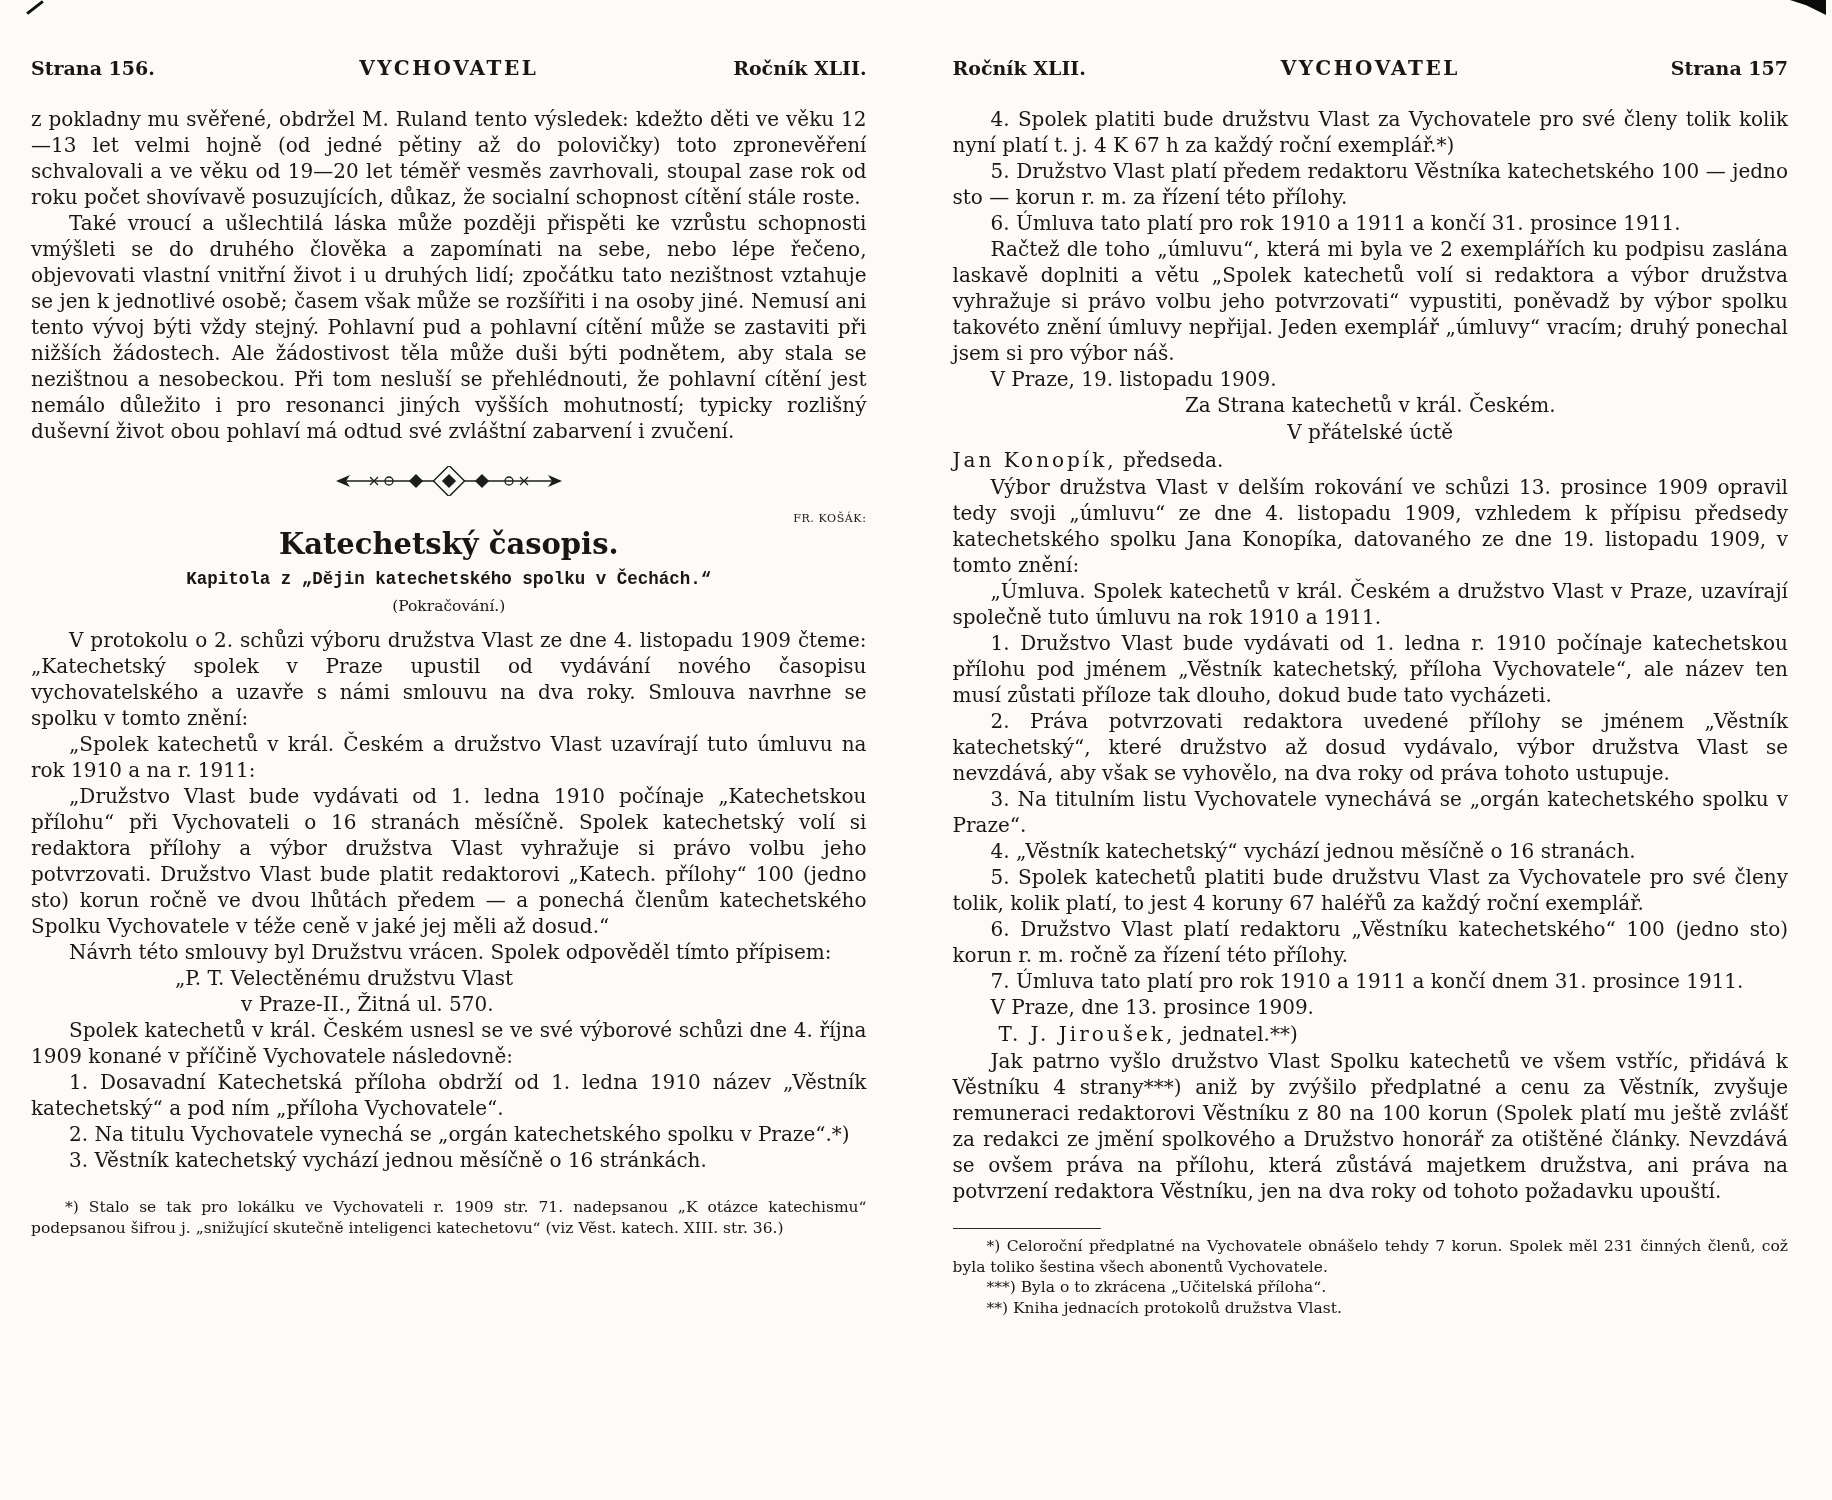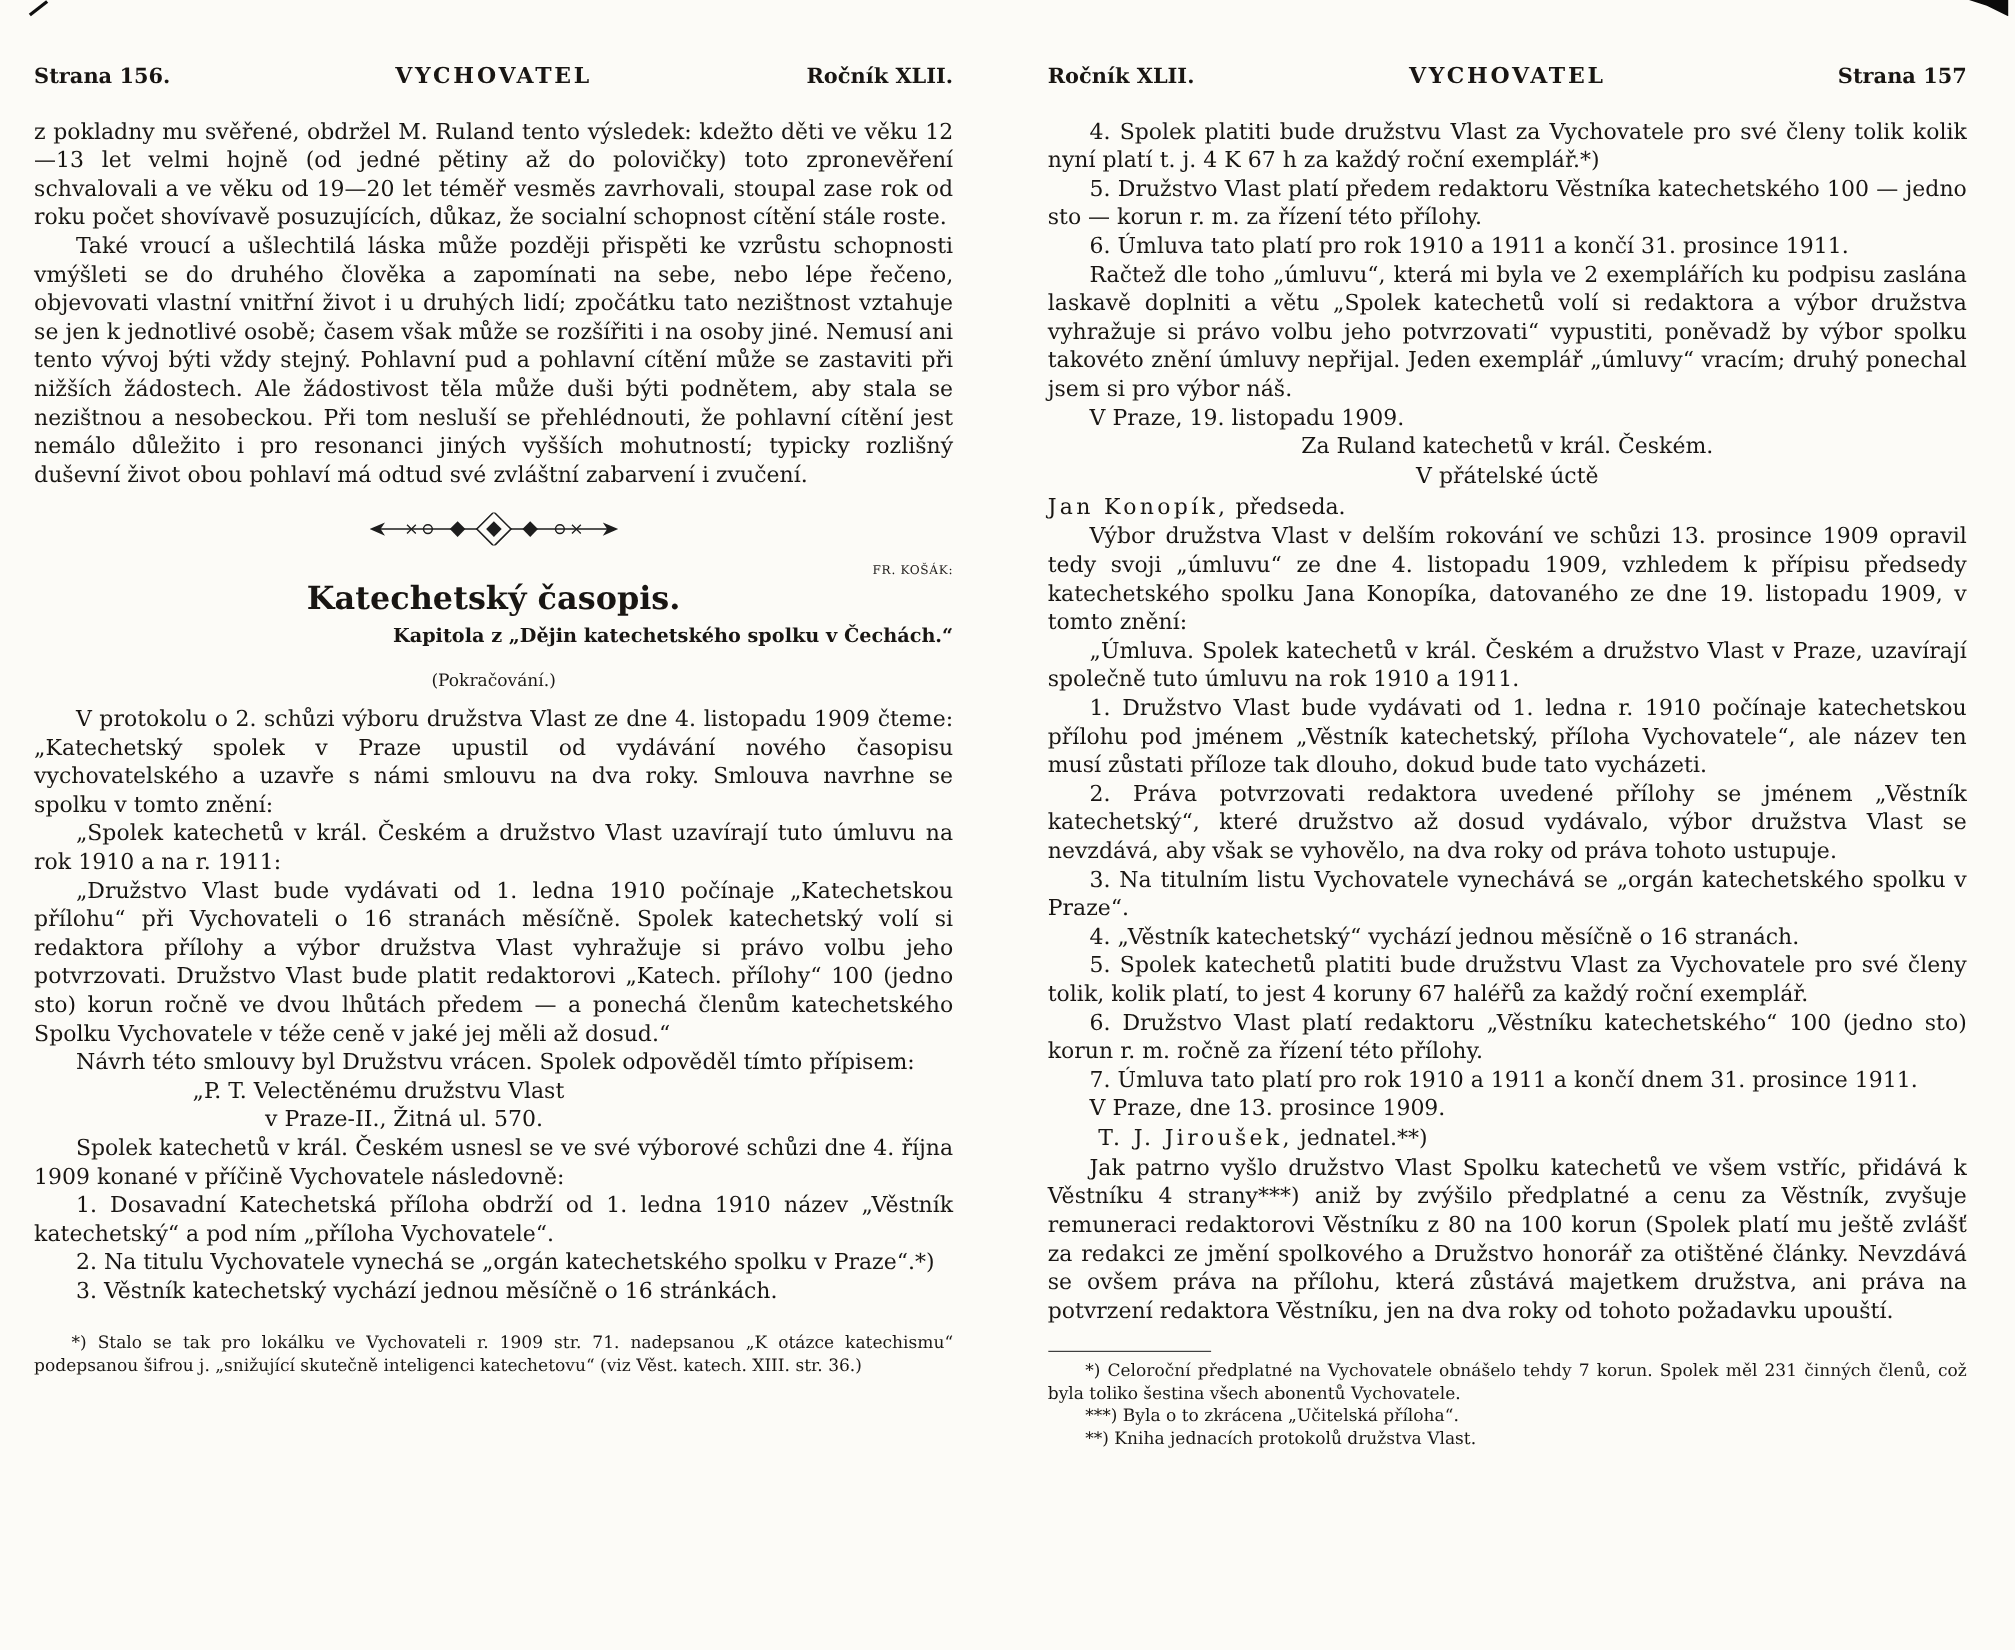--- a/index.html
+++ b/index.html
@@ -27,21 +27,21 @@
     text-indent:38px;margin:0;
   }
   p.no-indent{text-indent:0;}
   .mt-sm{margin-top:9px;}
   .mt-md{margin-top:14px;}
 
   .ornament-row{display:flex;justify-content:center;margin:22px 0 6px;}
 
   .author-line{font-size:11px;letter-spacing:.6px;margin-top:12px;text-align:right;}
   .article-title{text-align:center;font-size:29px;font-weight:bold;margin:2px 0 8px;}
-  .article-subtitle{text-align:right;font-size:17.5px;font-weight:bold;margin:0 0 21px;}
+  .article-subtitle{text-align:center;font-size:17.5px;font-weight:bold;margin:0 0 8px;font-family:Liberation Mono, monospace;}
   .continuation-note{text-align:center;font-size:15.5px;margin:0 0 12px;}
 
   .salutation{font-size:20px;line-height:26px;padding-left:106px;margin-top:10px;text-indent:0;}
   .address{font-size:20px;line-height:26px;text-align:center;padding-left:172px;margin-bottom:8px;text-indent:0;}
 
   .closing-line{font-size:20px;line-height:27px;text-align:center;text-indent:0;margin:0;}
   .sig-name{letter-spacing:3px;}
   .sig-line{font-size:20px;line-height:28px;text-indent:0;margin:0;}
   .sig-line--right{padding-left:46px;}
 
@@ -131,21 +131,21 @@
       <span class="rh-center">VYCHOVATEL</span>
       <span class="rh-right">Strana 157</span>
     </div>
 
     <p class="body">4. Spolek platiti bude družstvu Vlast za Vychovatele pro své členy tolik kolik nyní platí t. j. 4 K 67 h za každý roční exemplář.*)</p>
     <p class="body">5. Družstvo Vlast platí předem redaktoru Věstníka katechetského 100 — jedno sto — korun r. m. za řízení této přílohy.</p>
     <p class="body">6. Úmluva tato platí pro rok 1910 a 1911 a končí 31. prosince 1911.</p>
     <p class="body mt-sm">Račtež dle toho „úmluvu“, která mi byla ve 2 exemplářích ku podpisu zaslána laskavě doplniti a větu „Spolek katechetů volí si redaktora a výbor družstva vyhražuje si právo volbu jeho potvrzovati“ vypustiti, poněvadž by výbor spolku takovéto znění úmluvy nepřijal. Jeden exemplář „úmluvy“ vracím; druhý ponechal jsem si pro výbor náš.</p>
     <p class="body place-date mt-sm">V Praze, 19. listopadu 1909.</p>
 
-    <p class="closing-line mt-sm">Za Ruland katechetů v král. Českém.</p>
+    <p class="closing-line mt-sm">Za Strana katechetů v král. Českém.</p>
     <p class="closing-line">V přátelské úctě</p>
     <p class="sig-line">
       <span class="sig-name">Jan Konopík,</span>
       <span>předseda.</span>
     </p>
 
     <p class="body mt-md">Výbor družstva Vlast v delším rokování ve schůzi 13. prosince 1909 opravil tedy svoji „úmluvu“ ze dne 4. listopadu 1909, vzhledem k přípisu předsedy katechetského spolku Jana Konopíka, datovaného ze dne 19. listopadu 1909, v tomto znění:</p>
     <p class="body mt-sm">„Úmluva. Spolek katechetů v král. Českém a družstvo Vlast v Praze, uzavírají společně tuto úmluvu na rok 1910 a 1911.</p>
     <p class="body">1. Družstvo Vlast bude vydávati od 1. ledna r. 1910 počínaje katechetskou přílohu pod jménem „Věstník katechetský, příloha Vychovatele“, ale název ten musí zůstati příloze tak dlouho, dokud bude tato vycházeti.</p>
     <p class="body">2. Práva potvrzovati redaktora uvedené přílohy se jménem „Věstník katechetský“, které družstvo až dosud vydávalo, výbor družstva Vlast se nevzdává, aby však se vyhovělo, na dva roky od práva tohoto ustupuje.</p>

